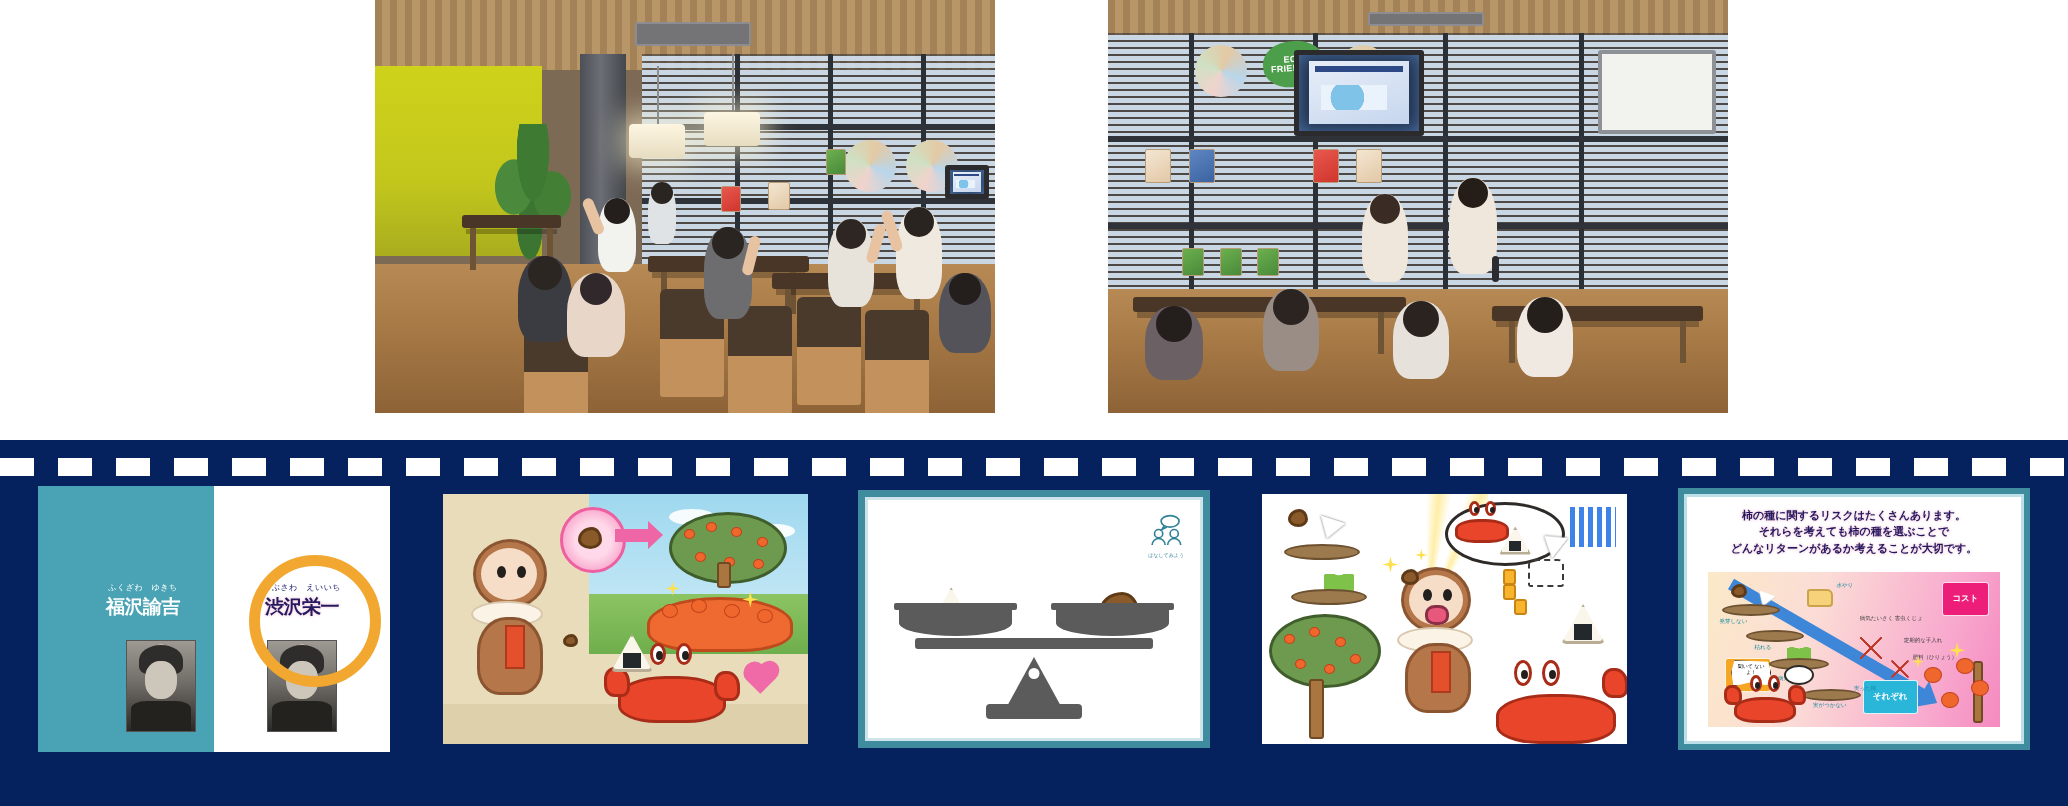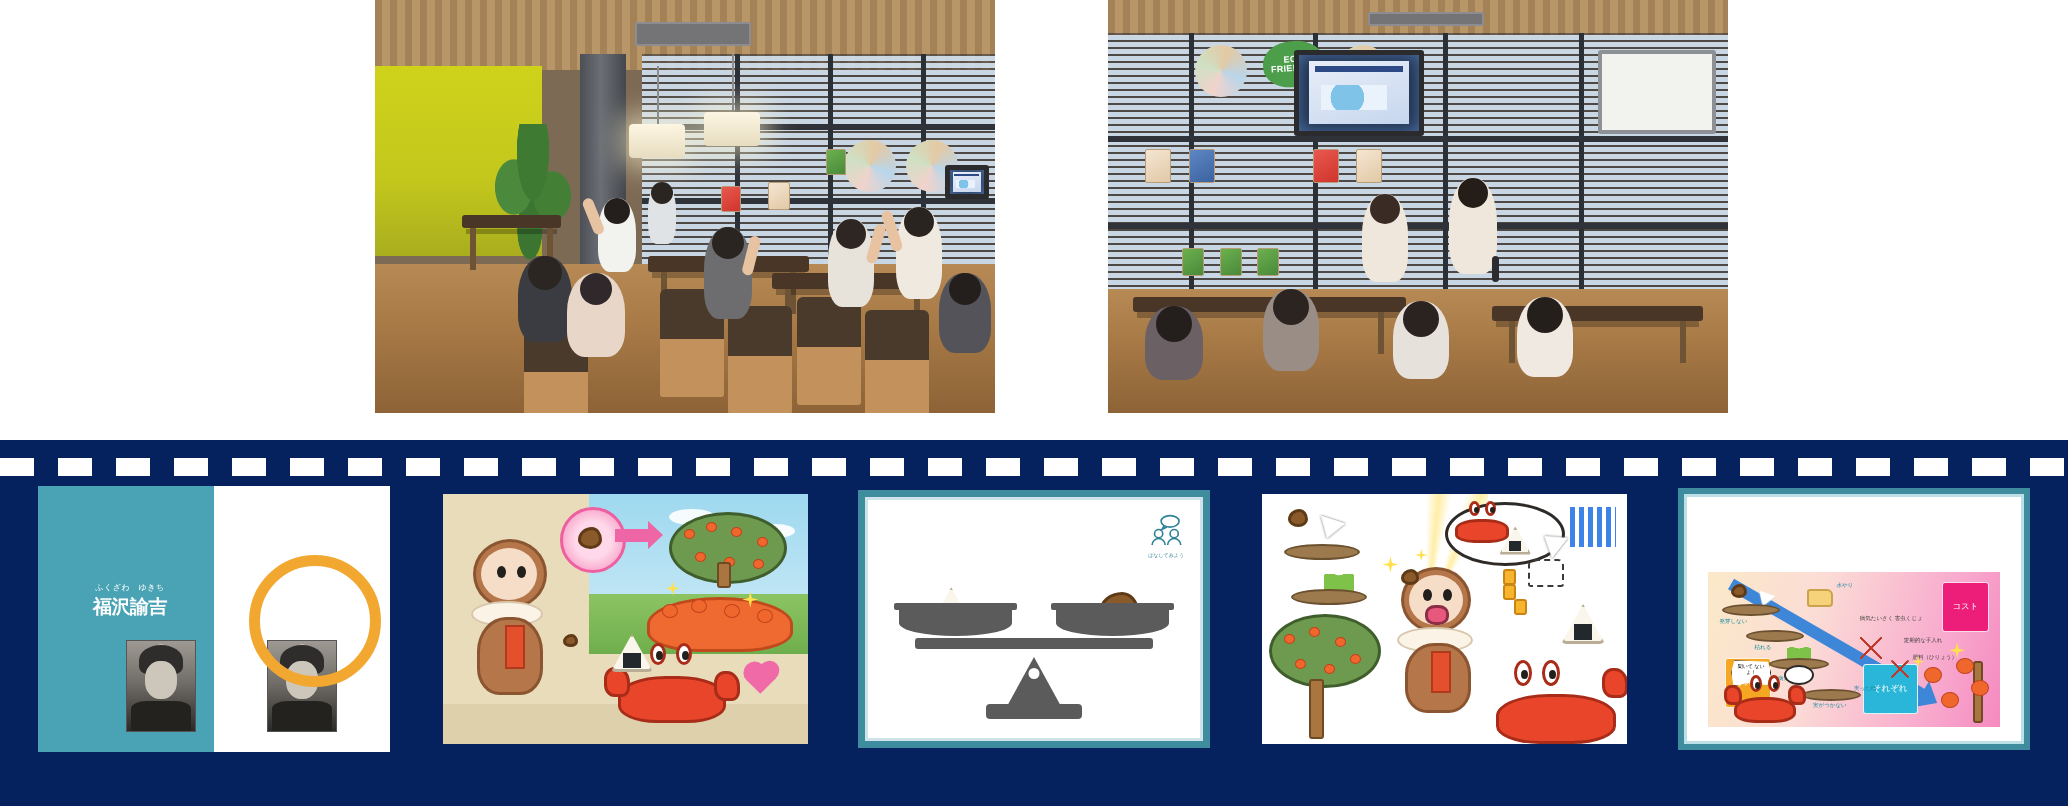--- a/index.html
+++ b/index.html
@@ -172,21 +172,21 @@
   .s1-titlebar{
     position:absolute; left:7%; top:6%; width:86%; height:23%;
     background:#e2e2e2; display:flex; align-items:center; justify-content:center;
   }
   .s1-title{
     font-size:13.5px; font-weight:bold; color:#211a5e; letter-spacing:-.3px;
     text-shadow: 0 0 3px rgba(230,120,170,.75);
     white-space:nowrap;
   }
   .s1-col { position:absolute; top:36%; width:50%; text-align:center; }
-  .s1-col.left { left:4px; }
+  .s1-col.left { left:17px; }
   .s1-col.right{ right:0; }
   .s1-furi { font-size:8px; letter-spacing:.5px; }
   .s1-name { font-size:19px; font-weight:bold; letter-spacing:-.5px; margin-top:1px; }
   .s1-col.left .s1-furi,.s1-col.left .s1-name { color:#ffffff; }
   .s1-col.right .s1-furi { color:#1b1b6b; }
   .s1-col.right .s1-name { color:#211a5e; text-shadow:0 0 3px rgba(230,120,170,.6); }
   .s1-portrait{
     position:absolute; top:58%; width:70px; height:92px;
     background:
       radial-gradient(ellipse at 50% 30%, #d8d4cd 0 26%, transparent 27%),
@@ -355,22 +355,22 @@
   }
   .s5-blue-arrow{
     position:absolute; left:8%; top:4%; width:76%; height:12px;
     background:#3d86d8; transform: rotate(30deg); transform-origin: left center;
   }
   .s5-blue-arrow::after{
     content:""; position:absolute; right:-16px; top:-9px;
     border-left:18px solid #3d86d8; border-top:15px solid transparent; border-bottom:15px solid transparent;
   }
   .chip{
-    position:absolute; padding:18px 9px; border-radius:3px;
-    font-size:8.5px; font-weight:normal; color:#fff; white-space:nowrap;
+    position:absolute; padding:10px 9px; border-radius:3px;
+    font-size:8.5px; font-weight:bold; color:#fff; white-space:nowrap;
     border:1.5px solid rgba(255,255,255,.85);
   }
   .chip.cost  { background:#ed1e79; }
   .chip.risk  { background:#f5a623; }
   .chip.ret   { background:#29b6d8; }
   .s5-lab{ position:absolute; font-size:5.5px; color:#3b3b3b; white-space:nowrap; }
   .s5-lab.teal{ color:#178a9e; }
   .speech-spike{
     position:absolute; background:#fff; border:1.5px solid #2d2a28;
     font-size:5px; text-align:center; line-height:1.1; padding:3px 4px;
@@ -534,20 +534,24 @@
       <div class="slide-inner">
         <div class="s1-teal"></div>
         <div class="s1-white"></div>
 
 
         <div class="s1-col left">
           <div class="s1-furi">ふくざわ　ゆきち</div>
           <div class="s1-name">福沢諭吉</div>
         </div>
 
+        <div class="s1-col right">
+          <div class="s1-furi">しぶさわ　えいいち</div>
+          <div class="s1-name">渋沢栄一</div>
+        </div>
 
         <div class="s1-portrait" id="s1-portrait-left">
           <div class="hair"></div>
             <div class="face"></div>
             <div class="torso"></div>
         </div>
         <div class="s1-portrait" id="s1-portrait-right">
           <div class="hair"></div>
             <div class="face"></div>
             <div class="torso"></div>
@@ -718,20 +722,25 @@
         </div>
         <div class="onigiri" style="right:6%; top:44%; width:44px; height:40px;">
           <div class="nori"></div>
         </div>
       </div>
     </div>
 
     <div class="slide" id="slide-5">
       <div class="s5-frame">
 
+        <div class="s5-title">
+          <span>柿の種に関するリスクはたくさんあります。</span><br>
+          <span>それらを考えても柿の種を選ぶことで</span><br>
+          <span>どんなリターンがあるか考えることが大切です。</span>
+        </div>
 
         <div class="s5-diagram">
           <div class="s5-blue-arrow"></div>
 
           <div class="chip cost" style="right:4%; top:7%;">コスト</div>
           <div class="chip risk" style="left:6%; top:56%;">リスク</div>
           <div class="chip ret" style="left:53%; bottom:8%;">それぞれ</div>
 
           <div class="seed" style="left:8%; top:8%; width:16px; height:14px;"></div>
           <div class="white-arrow" style="left:15%; top:12%; transform:rotate(20deg) scale(.7);"></div>

